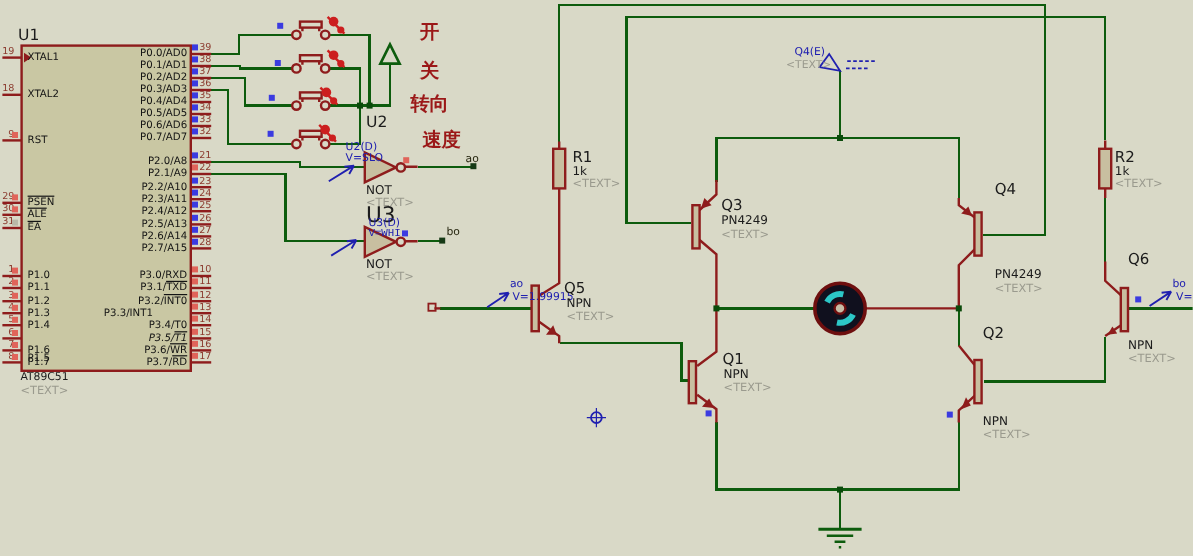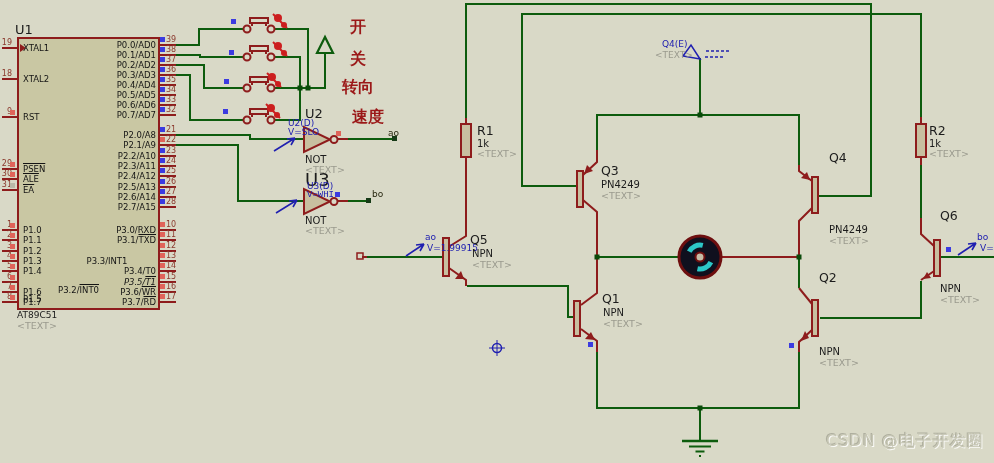--- a/index.html
+++ b/index.html
@@ -355,21 +355,21 @@
       <div class="pnum" style="left: 166px; top: 220px; width: 14px;">10</div>
       <div class="psq" style="left: 160px; top: 222px; background: rgb(224, 100, 90);"></div>
       <div class="pname" style="left: 58px; top: 225px; width: 98px; text-align: right;">P3.0/RXD</div>
       <div class="stub" style="left: 159px; top: 239.3px; width: 17px;"></div>
       <div class="pnum" style="left: 166px; top: 230.3px; width: 14px;">11</div>
       <div class="psq" style="left: 160px; top: 232.3px; background: rgb(224, 100, 90);"></div>
       <div class="pname" style="left: 58px; top: 235.3px; width: 98px; text-align: right;">P3.1/<span class="ov">TXD</span></div>
       <div class="stub" style="left: 159px; top: 249.6px; width: 17px;"></div>
       <div class="pnum" style="left: 166px; top: 240.6px; width: 14px;">12</div>
       <div class="psq" style="left: 160px; top: 242.6px; background: rgb(224, 100, 90);"></div>
-      <div class="pname" style="left: 58px; top: 245.6px; width: 98px; text-align: left; margin-top: 39px;">P3.2/<span class="ov">INT0</span></div>
+      <div class="pname" style="left: 58px; top: 245.6px; width: 98px; text-align: right;">P3.2/<span class="ov">INT0</span></div>
       <div class="stub" style="left: 159px; top: 259.9px; width: 17px;"></div>
       <div class="pnum" style="left: 166px; top: 250.9px; width: 14px;">13</div>
       <div class="psq" style="left: 160px; top: 252.9px; background: rgb(224, 100, 90);"></div>
       <div class="pname" style="left: 58px; top: 255.9px; width: 98px; text-align: center;">P3.3/INT1</div>
       <div class="stub" style="left: 159px; top: 270.2px; width: 17px;"></div>
       <div class="pnum" style="left: 166px; top: 261.2px; width: 14px;">14</div>
       <div class="psq" style="left: 160px; top: 263.2px; background: rgb(224, 100, 90);"></div>
       <div class="pname" style="left: 58px; top: 266.2px; width: 98px; text-align: right;">P3.4/T0</div>
       <div class="stub" style="left: 159px; top: 280.5px; width: 17px;"></div>
       <div class="pnum" style="left: 166px; top: 271.5px; width: 14px;">15</div>
@@ -387,21 +387,21 @@
 
 <div class="lbl" style="left:15px;top:23px;font-size:13px;text-align:right;">U1</div>
 <div class="lbl" style="left:17px;top:311px;font-size:9px;">AT89C51</div>
 <div class="lbl ph" style="left:17px;top:321px;">&lt;TEXT&gt;</div>
 
 <div class="lbl cn" style="left:350px;top:19px;">开</div>
 <div class="lbl cn" style="left:350px;top:51px;">关</div>
 <div class="lbl cn" style="left:342px;top:79px;">转向</div>
 <div class="lbl cn" style="left:352px;top:109px;">速度</div>
 
-<div class="lbl" style="left:305px;top:107px;font-size:13px;">U2</div>
+<div class="lbl" style="left:305px;top:96px;font-size:13px;">U2</div>
 <div class="lbl blue" style="left:288px;top:119px;">U2(D)</div>
 <div class="lbl blue" style="left:288px;top:128px;">V=SLO</div>
 <div class="lbl" style="left:305px;top:155px;font-size:10px;">NOT</div>
 <div class="lbl ph" style="left:305px;top:165px;">&lt;TEXT&gt;</div>
 <div class="lbl net" style="left:388px;top:129px;">ao</div>
 
 <div class="lbl" style="left:305px;top:171px;font-size:18px;">U3</div>
 <div class="lbl blue" style="left:307px;top:182px;">U3(D)</div>
 <div class="lbl blue" style="left:307px;top:191px;font-family:Liberation Mono, monospace;">V=WHI</div>
 <div class="lbl" style="left:305px;top:216px;font-size:10px;">NOT</div>
@@ -440,15 +440,14 @@
 <div class="lbl ph" style="left:940px;top:295px;">&lt;TEXT&gt;</div>
 
 <div class="lbl ref" style="left:602px;top:292px;">Q1</div>
 <div class="lbl val" style="left:603px;top:308px;">NPN</div>
 <div class="lbl ph" style="left:603px;top:319px;">&lt;TEXT&gt;</div>
 
 <div class="lbl ref" style="left:819px;top:271px;">Q2</div>
 <div class="lbl val" style="left:819px;top:347px;">NPN</div>
 <div class="lbl ph" style="left:819px;top:358px;">&lt;TEXT&gt;</div>
 
-<div id="watermark">CSDN @电子开发圈</div>
 
 </div>
 
 </body></html>

